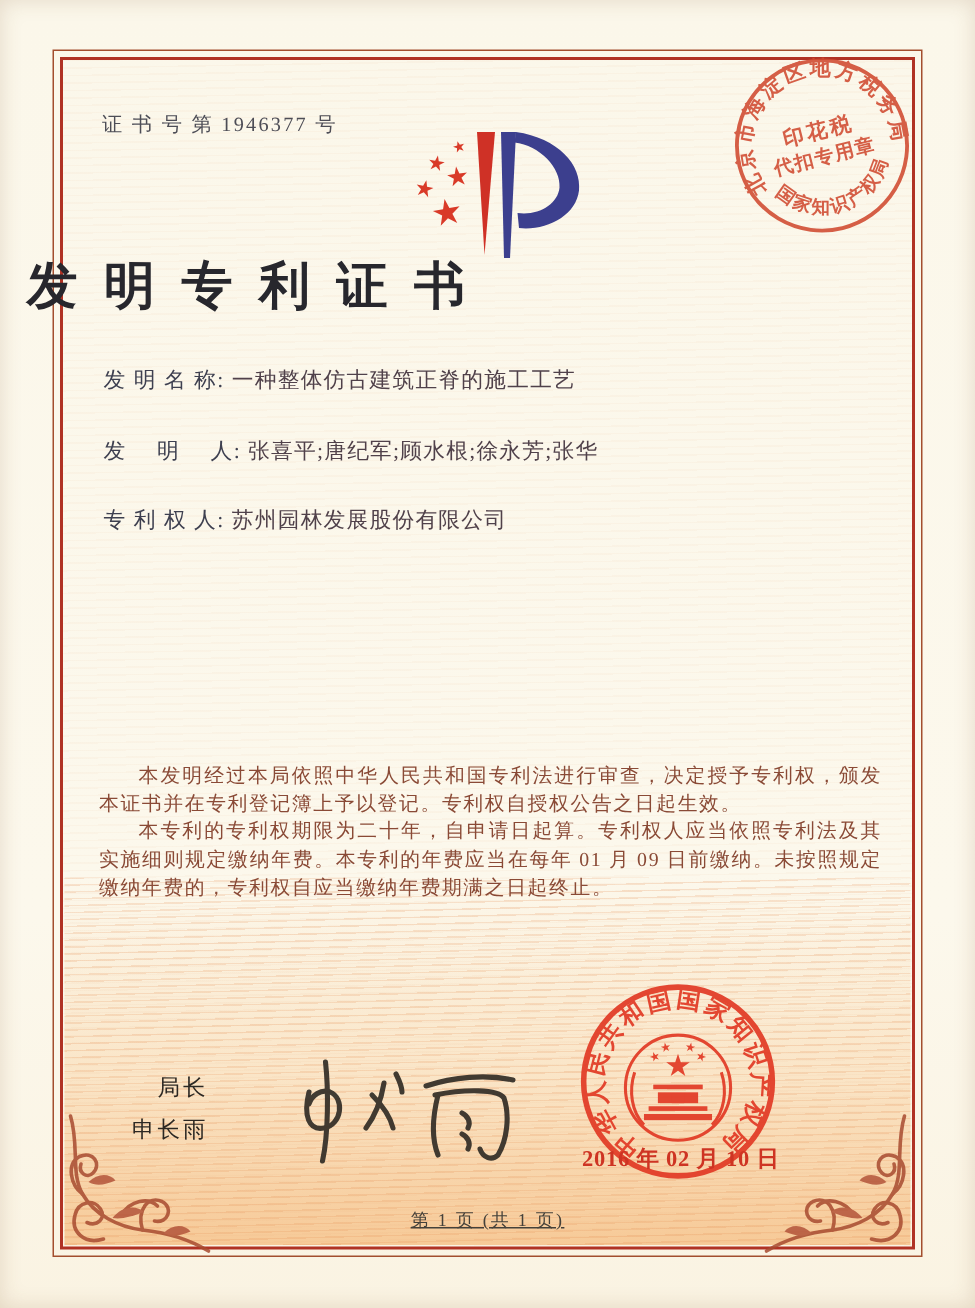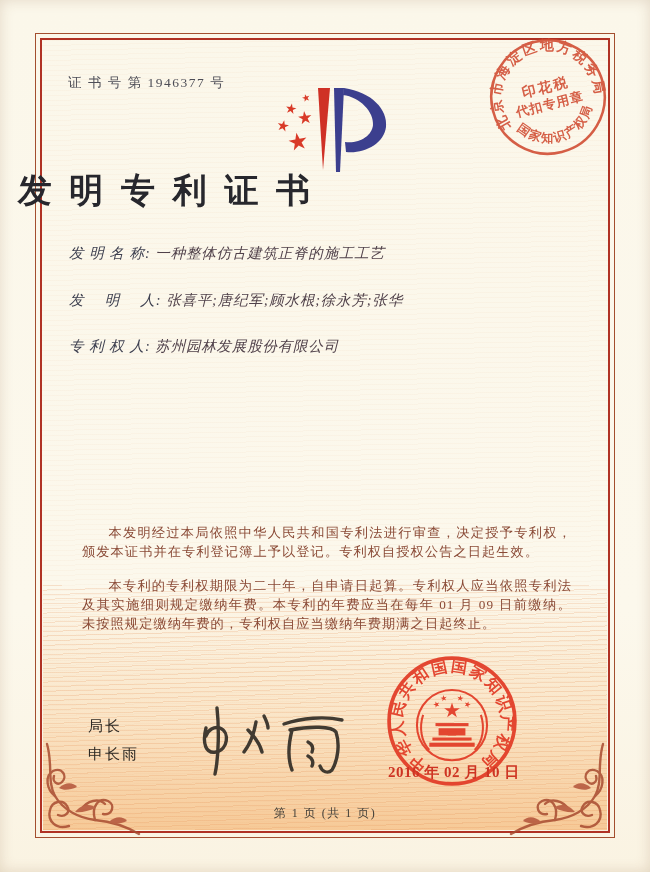--- a/index.html
+++ b/index.html
@@ -20,35 +20,35 @@
     background:
      repeating-linear-gradient(178.5deg,rgba(228,138,78,.20) 0 1px,rgba(255,255,255,0) 1px 4.6px),
      linear-gradient(to bottom,rgba(252,238,216,0) 0%,rgba(249,214,170,.55) 55%,rgba(246,197,143,.9) 100%);}
   .cert-no{position:absolute;left:68px;top:74px;font-size:13.5px;color:#4d4d56;
     letter-spacing:1.5px;white-space:pre;}
   .logo{position:absolute;left:252px;top:82px;width:150px;height:92px;}
   .stamp-wrap{position:absolute;left:487px;top:36px;width:122px;height:122px;transform:rotate(-14deg);opacity:.88;}
   .stamp-wrap text{fill:#d04a30;font-family:"Liberation Serif","DejaVu Serif",serif;}
   .title{position:absolute;left:0;right:0;top:168px;text-align:left;font-size:34px;font-weight:bold;
     color:#27272d;letter-spacing:.52em;text-indent:.52em;}
-  .fields{position:absolute;left:69px;top:244px;right:60px;font-size:14.5px;font-style:italic;}
+  .fields{position:absolute;left:69px;top:244px;right:60px;font-size:14.5px;}
   .field{height:46.6px;white-space:nowrap;}
   .flabel{color:#3e4050;white-space:pre;letter-spacing:1px;}
   .fvalue{color:#50414a;letter-spacing:.8px;}
   .paras{position:absolute;left:66px;right:62px;top:508px;font-size:13.2px;line-height:18.7px;
     color:#8a4a36;text-align:justify;letter-spacing:1.1px;}
-  .paras p{margin:16px;text-indent:2em;}
-  .signer{position:absolute;left:88px;top:712px;font-size:15px;color:#2c2823;line-height:28px;letter-spacing:2px;}
+  .paras p{margin:0;text-indent:2em;}
+  .signer{position:absolute;left:88px;top:712px;font-size:15px;color:#2c2823;line-height:28px;letter-spacing:2px;text-align:right;}
   .sig{position:absolute;left:183px;top:700px;width:172px;height:90px;}
   .seal{position:absolute;left:386px;top:655px;width:132px;height:132px;opacity:.93;}
   .seal text{fill:#e23b26;font-family:"Liberation Serif","DejaVu Serif",serif;}
   .seal-date{position:absolute;left:388px;top:763px;font-size:15px;font-weight:bold;color:#ce3423;
     letter-spacing:.5px;white-space:pre;font-family:Liberation Serif, serif;}
   .footer{position:absolute;left:0;right:0;top:805px;text-align:center;font-size:12px;color:#45413a;
-    letter-spacing:1.5px;}
+    letter-spacing:1.5px;text-decoration:underline;}
   .flourish{position:absolute;width:104px;height:106px;bottom:36px;opacity:.85;}
   .flourish.left{left:39px;}
   .flourish.right{right:39px;transform:scaleX(-1);}
 </style>
 </head>
 <body>
 
 <svg width="0" height="0" style="position:absolute" aria-hidden="true">
   <defs>
     <path id="star" d="M0,-1 L0.2245,-0.309 L0.951,-0.309 L0.3633,0.118 L0.5878,0.809 L0,0.382 L-0.5878,0.809 L-0.3633,0.118 L-0.951,-0.309 L-0.2245,-0.309 Z"></path>

